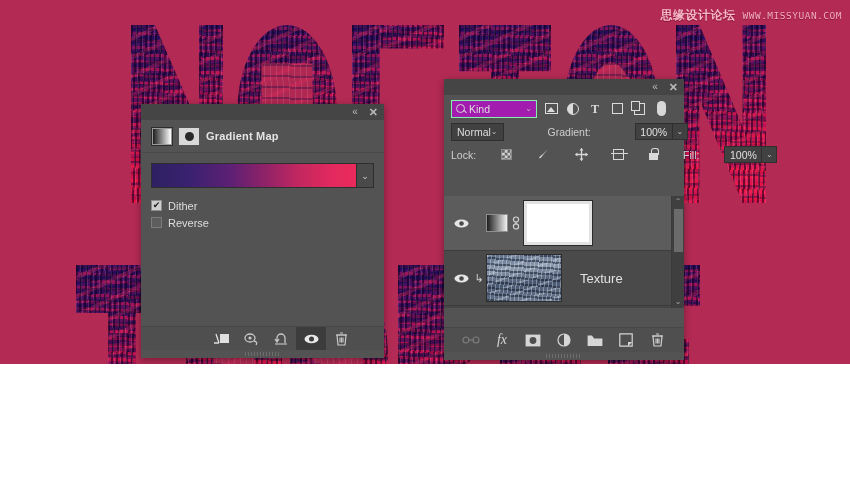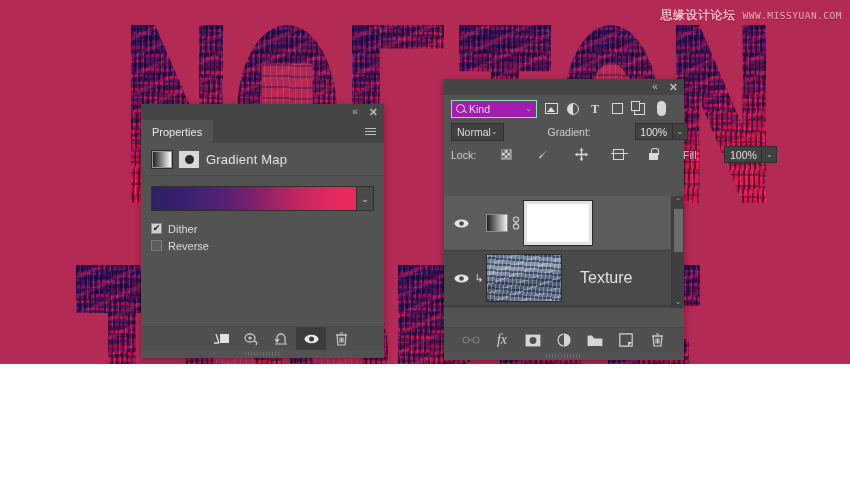--- a/index.html
+++ b/index.html
@@ -94,21 +94,21 @@
     background: linear-gradient(90deg, #1e1e1e 0%, #ffffff 100%);
     border: 1px solid #9a9a9a;
     outline: 1px solid #2d2d2d;
   }
   .thumb-mask {
     width: 20px; height: 17px;
     background: #d8d8d8;
     display: flex; align-items: center; justify-content: center;
   }
   .thumb-mask i { width: 9px; height: 9px; border-radius: 50%; background: #2a2a2a; }
-  .prop-title { font-size: 13px; color: #e4e4e4; font-weight: normal; letter-spacing: .2px; }
+  .prop-title { font-size: 11px; color: #e4e4e4; font-weight: bold; letter-spacing: .2px; }
 
   .prop-body { padding: 10px 10px 0 10px; }
   .grad-row { display: flex; height: 25px; margin-bottom: 9px; }
   .grad-bar {
     flex: 1;
     border: 1px solid #2e2e2e;
     background: linear-gradient(90deg,
       #2d2061 0%, #3a2170 18%, #5c2075 38%,
       #8e2268 55%, #c32760 72%, #e2295e 88%, #ea2a5b 100%);
   }
@@ -261,21 +261,21 @@
   }
   .photo-thumb {
     width: 76px; height: 48px; flex:none;
     border: 1px solid #2d2d2d;
     background:
       repeating-linear-gradient(97deg, rgba(255,255,255,.30) 0 1px, rgba(0,0,0,0) 1px 4px),
       repeating-linear-gradient(4deg, rgba(18,28,48,.55) 0 2px, rgba(0,0,0,0) 2px 6px),
       repeating-linear-gradient(160deg, rgba(200,210,225,.35) 0 2px, rgba(0,0,0,0) 2px 9px),
       linear-gradient(175deg, #5b6c86 0%, #8d9bb0 30%, #47566f 60%, #6d7c92 100%);
   }
-  .layer-name { margin-left: 18px; font-size: 16px; color: #e2e2e2; }
+  .layer-name { margin-left: 18px; font-size: 13px; color: #e2e2e2; }
   .scroll-col {
     width: 13px; background:#3f3f3f;
     display:flex; flex-direction:column; align-items:center;
     border-left:1px solid #3a3a3a;
   }
   .sc-arrow { font-size: 8px; color:#a5a5a5; height:12px; line-height:12px; }
   .sc-thumb { width: 9px; flex:1; background:#6b6b6b; margin:1px 0; }
   .sc-track { width:9px; flex:1; }
 
   .layers-footer {
@@ -326,28 +326,20 @@
 
   <div id="watermark">
     <span class="cn">思缘设计论坛</span>
     <span class="url">WWW.MISSYUAN.COM</span>
   </div>
 
   <div class="ps-panel" id="properties-panel">
     <div class="panel-topbar">
       <span class="tb-icon">«</span>
       <span class="tb-icon close">✕</span>
-    </div>
-    <div class="tab-strip">
-      <div class="tab active">Properties</div>
-      <div class="hamburger">
-          <i></i>
-          <i></i>
-          <i></i>
-        </div>
     </div>
 
     <div class="prop-head">
       <div class="thumb-gradient"></div>
       <div class="thumb-mask">
           <i></i>
         </div>
       <div class="prop-title">Gradient Map</div>
     </div>
 

